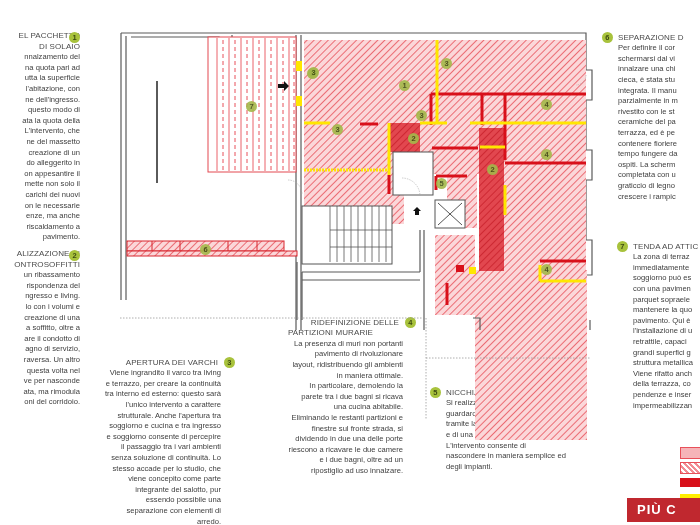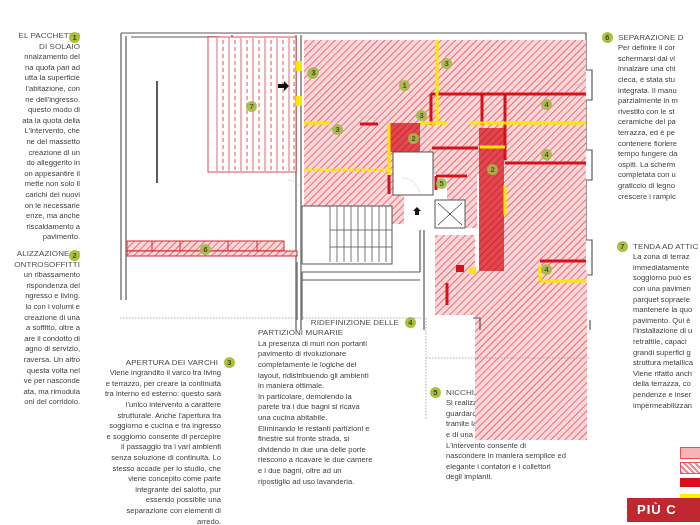--- a/index.html
+++ b/index.html
@@ -94,49 +94,47 @@
       <div>viene concepito come parte</div>
       <div>integrante del salotto, pur</div>
       <div>essendo possibile una</div>
       <div>separazione con elementi di</div>
       <div>arredo.</div>
     </div>
 </div>
 
 <div class="block center" style="left:258px; top:317px; width:162px;">
   <div class="title title-row" style="text-align:right; padding-right:4px;"><span>RIDEFINIZIONE DELLE</span><span class="badge">4</span></div>
-  <div class="title" style="text-align:left; padding-right:17px;"><span>PARTIZIONI MURARIE</span></div>
-  <div id="n4body" style="text-align:left; padding-right:17px;">
+  <div class="title" style="text-align:center; padding-right:17px;"><span>PARTIZIONI MURARIE</span></div>
+  <div id="n4body" style="text-align:right; padding-right:17px;">
       <div>La presenza di muri non portanti</div>
       <div>pavimento di rivoluzionare</div>
-      <div>completamente le logiche del</div>
       <div>layout, ridistribuendo gli ambienti</div>
       <div>in maniera ottimale.</div>
       <div>In particolare, demolendo la</div>
       <div>parete tra i due bagni si ricava</div>
       <div>una cucina abitabile.</div>
       <div>Eliminando le restanti partizioni e</div>
       <div>finestre sul fronte strada, si</div>
       <div>dividendo in due una delle porte</div>
       <div>riescono a ricavare le due camere</div>
       <div>e i due bagni, oltre ad un</div>
-      <div>ripostiglio ad uso lavanderia.</div>
+      <div>ripostiglio ad uso innalzare.</div>
     </div>
 </div>
 
 <div class="block left" style="left:430px; top:387px; width:170px;">
   <div class="title title-row lead"><span class="badge">5</span><span>NICCHIA GUARDAROBA</span></div>
   <div id="n5body" style="padding-left:16px;">
       <div>Si realizza facilmente uno spazio</div>
       <div>guardaroba in zona ingresso,</div>
       <div>tramite la creazione di una spalletta</div>
       <div>e di una chiusura scorrevole.</div>
       <div>L'intervento consente di</div>
       <div>nascondere in maniera semplice ed</div>
-      <div>elegante i contatori e i collettori</div>
       <div>degli impianti.</div>
     </div>
 </div>
 
 <div class="clip-right" style="left:602px; top:32px; width:83px; height:200px;">
   <div class="block left" style="left:0; top:0; width:160px;">
     <div class="title title-row lead"><span class="badge">6</span><span>SEPARAZIONE D</span></div>
     <div id="n6body" style="padding-left:16px;">
         <div>Per definire il cor</div>
         <div>schermarsi dal vi</div>

